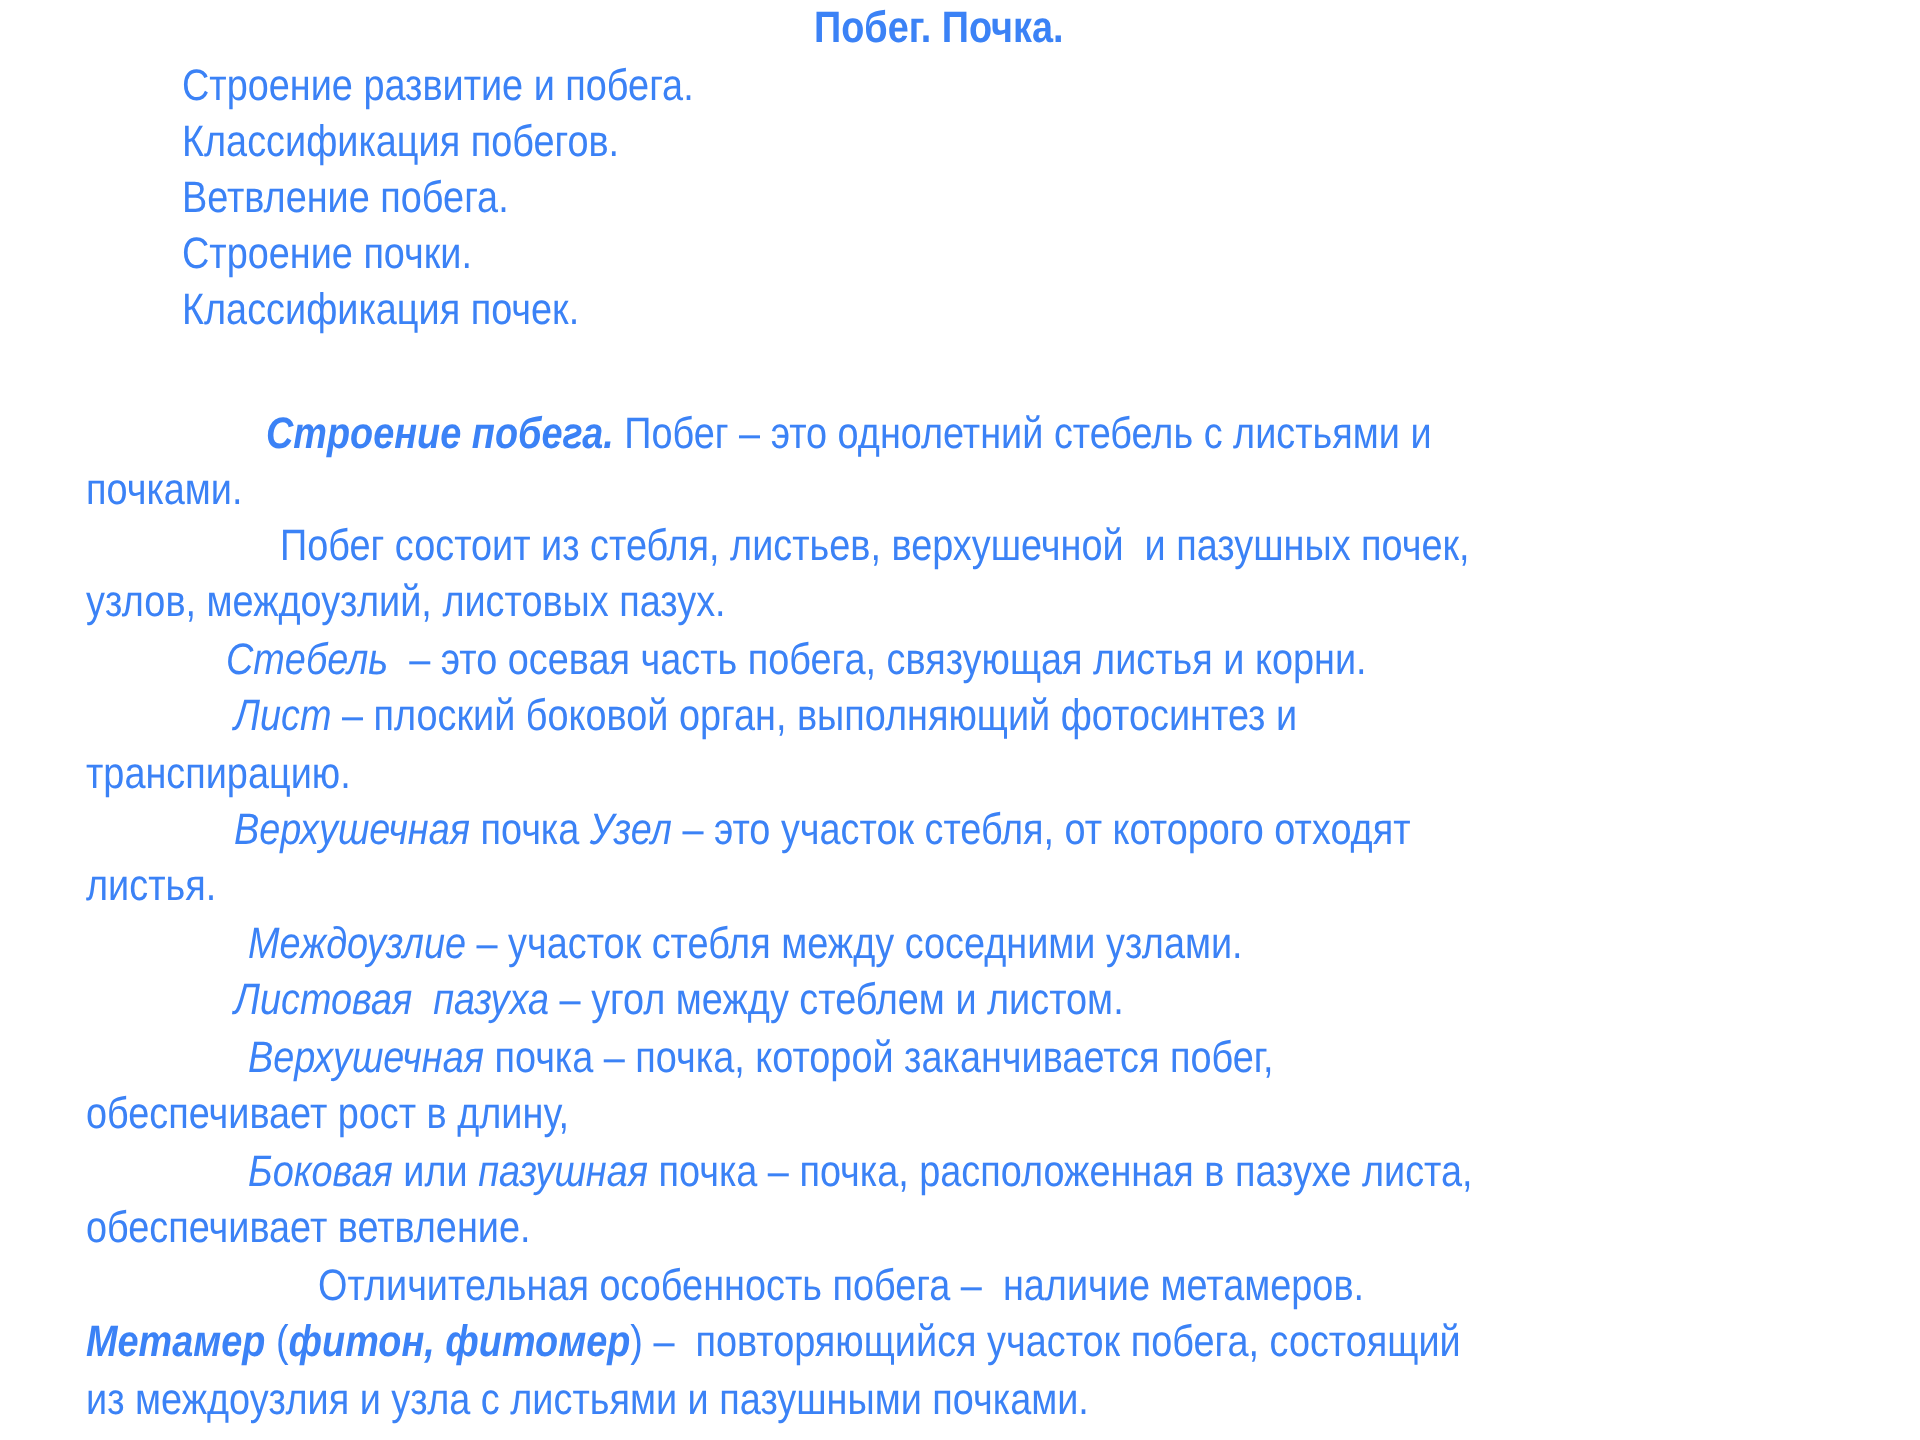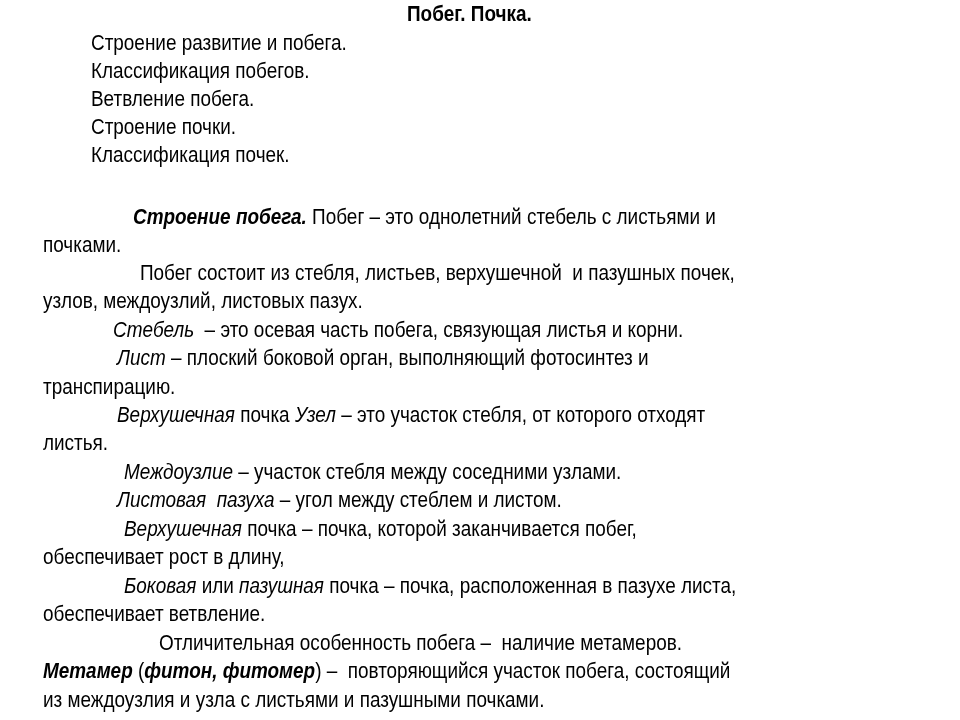--- a/index.html
+++ b/index.html
@@ -1,19 +1,19 @@
 <!DOCTYPE html>
 <html><head>
 <meta charset="utf-8">
 <style>
   html, body { margin: 0; padding: 0; background: #ffffff; }
   body { width: 960px; height: 720px; overflow: hidden; position: relative; }
   .page {
     position: absolute; left: 0; top: 0; width: 960px; height: 720px;
-    background: #ffffff; color: #000000;
+    background: #ffffff; color: #3b82f6;
     font-family: "Liberation Sans", sans-serif;
   }
   .line {
     position: absolute; white-space: pre; font-size: 22px; line-height: 28px;
     transform-origin: 0 0; transform: scaleX(0.86);
   }
   .title { font-weight: bold; }
   .i { font-style: italic; }
   .bi { font-weight: bold; font-style: italic; }
 </style>

